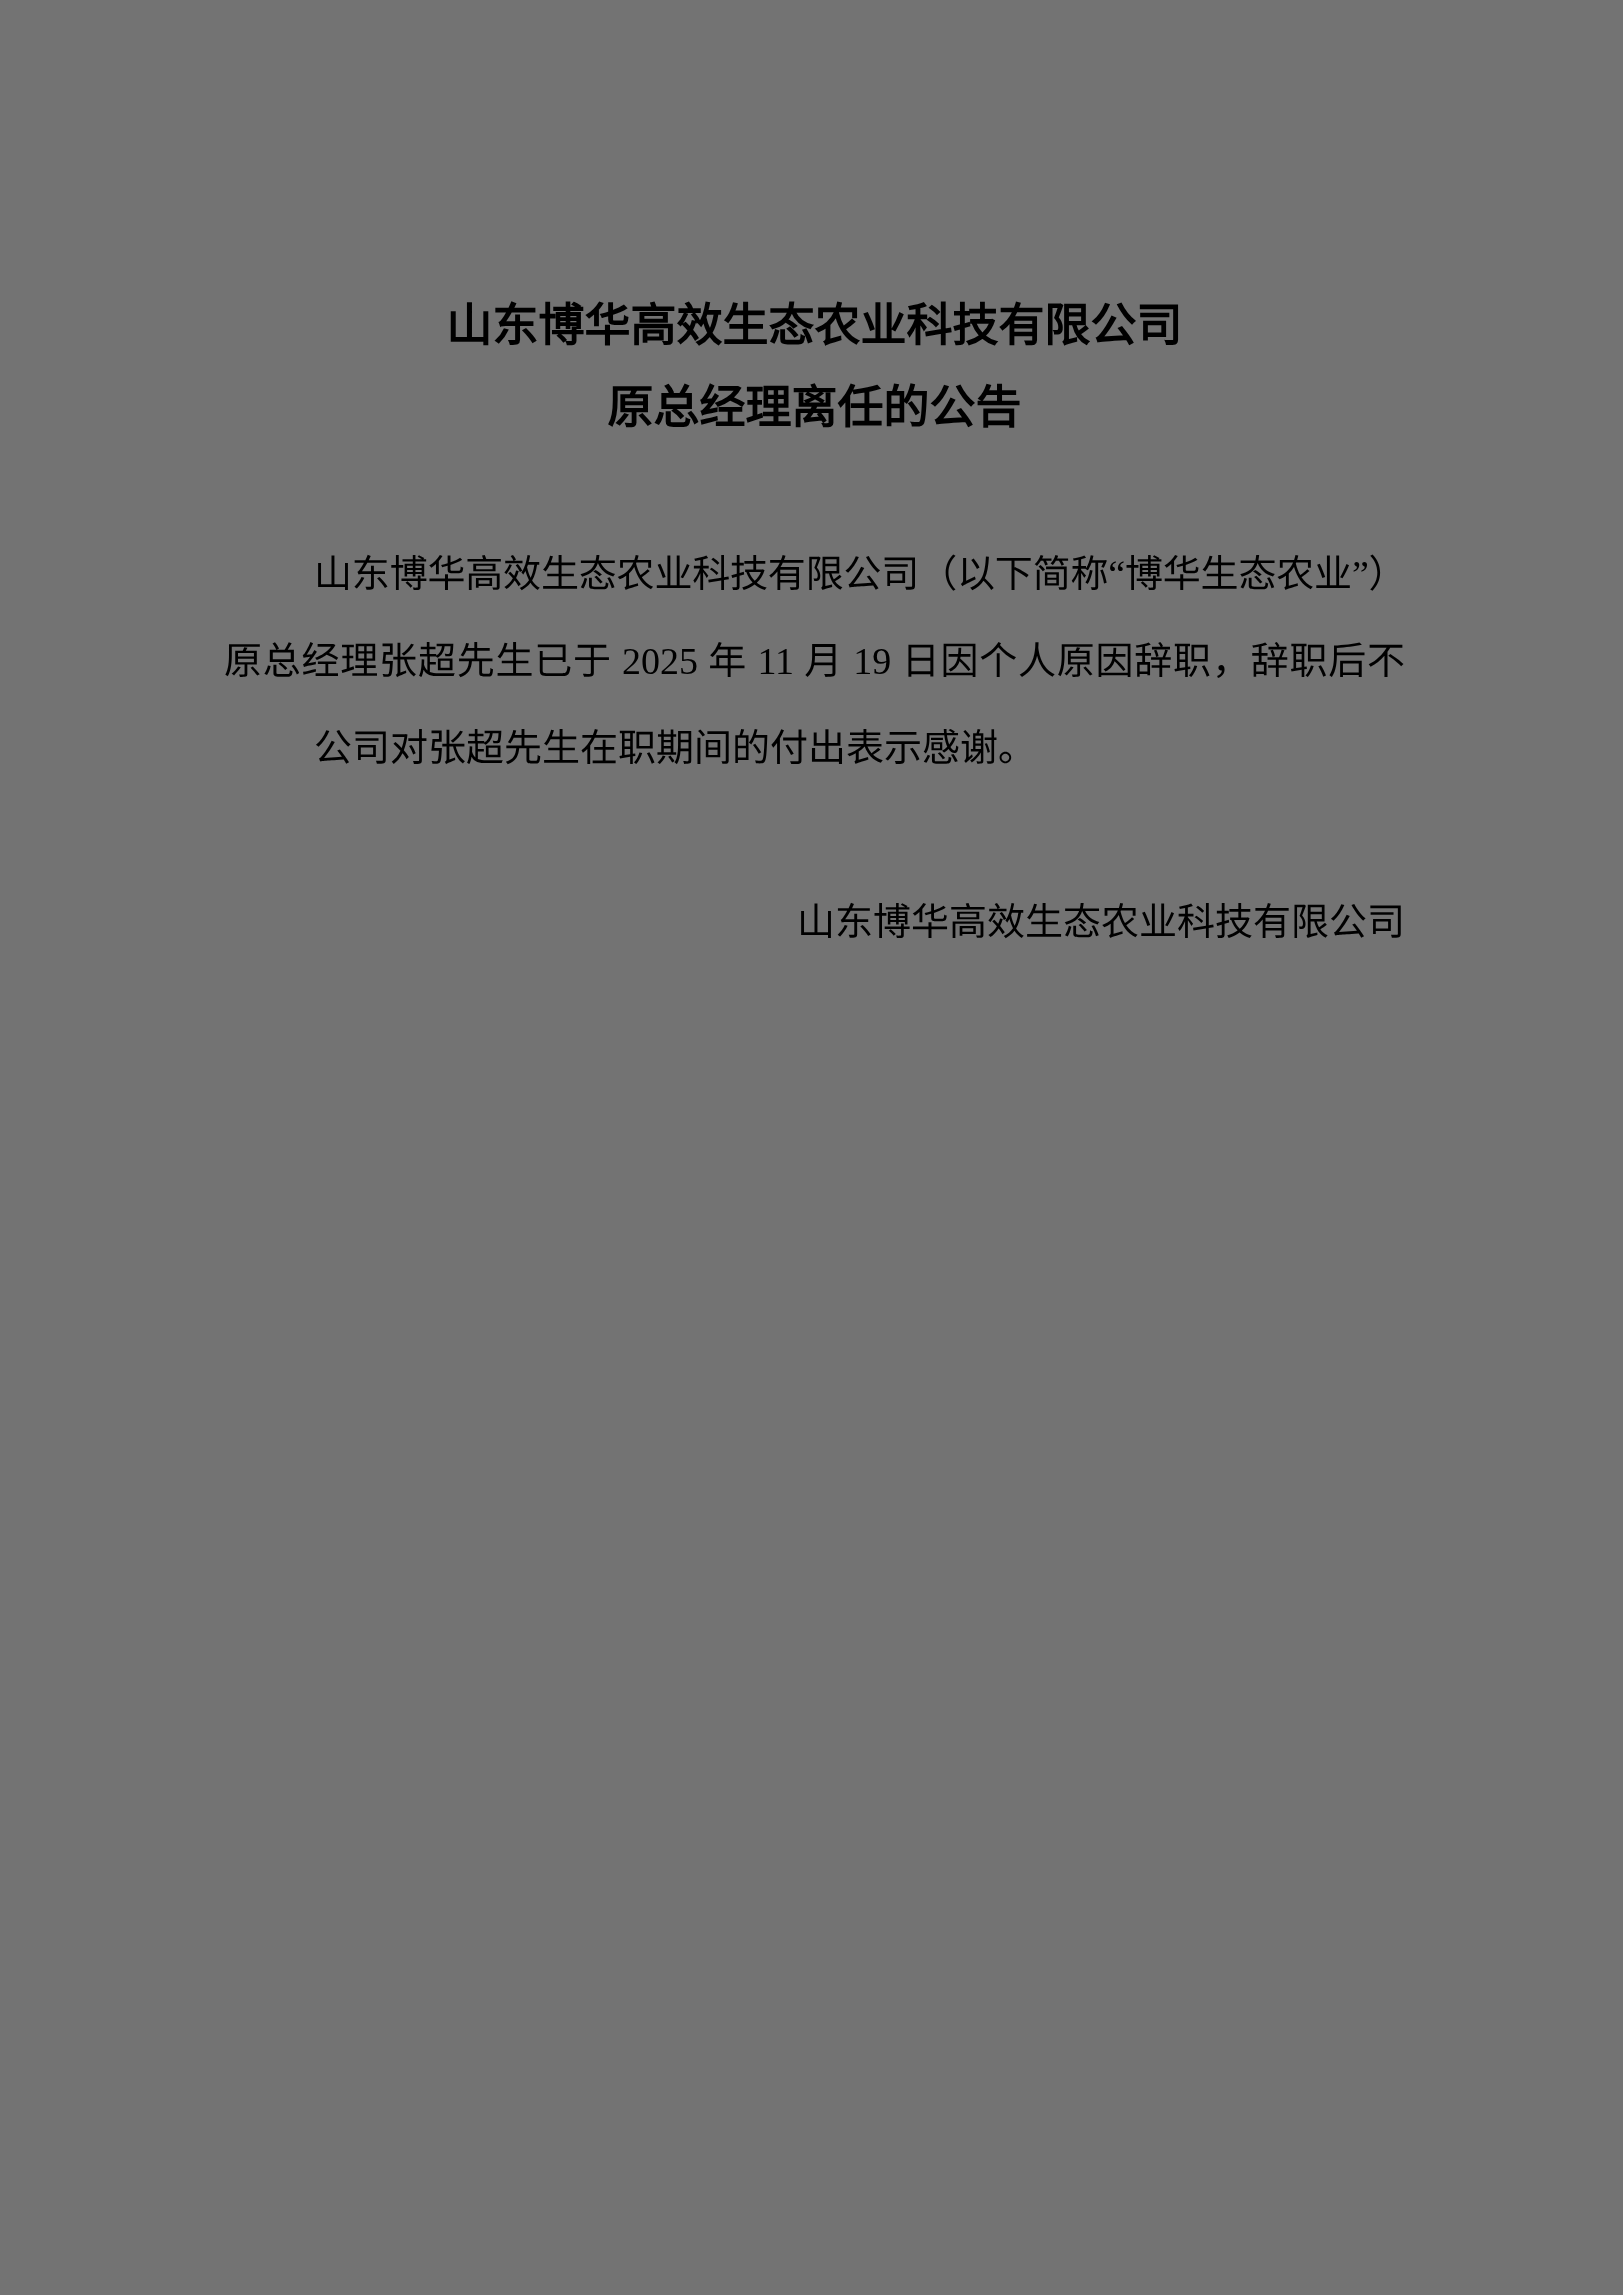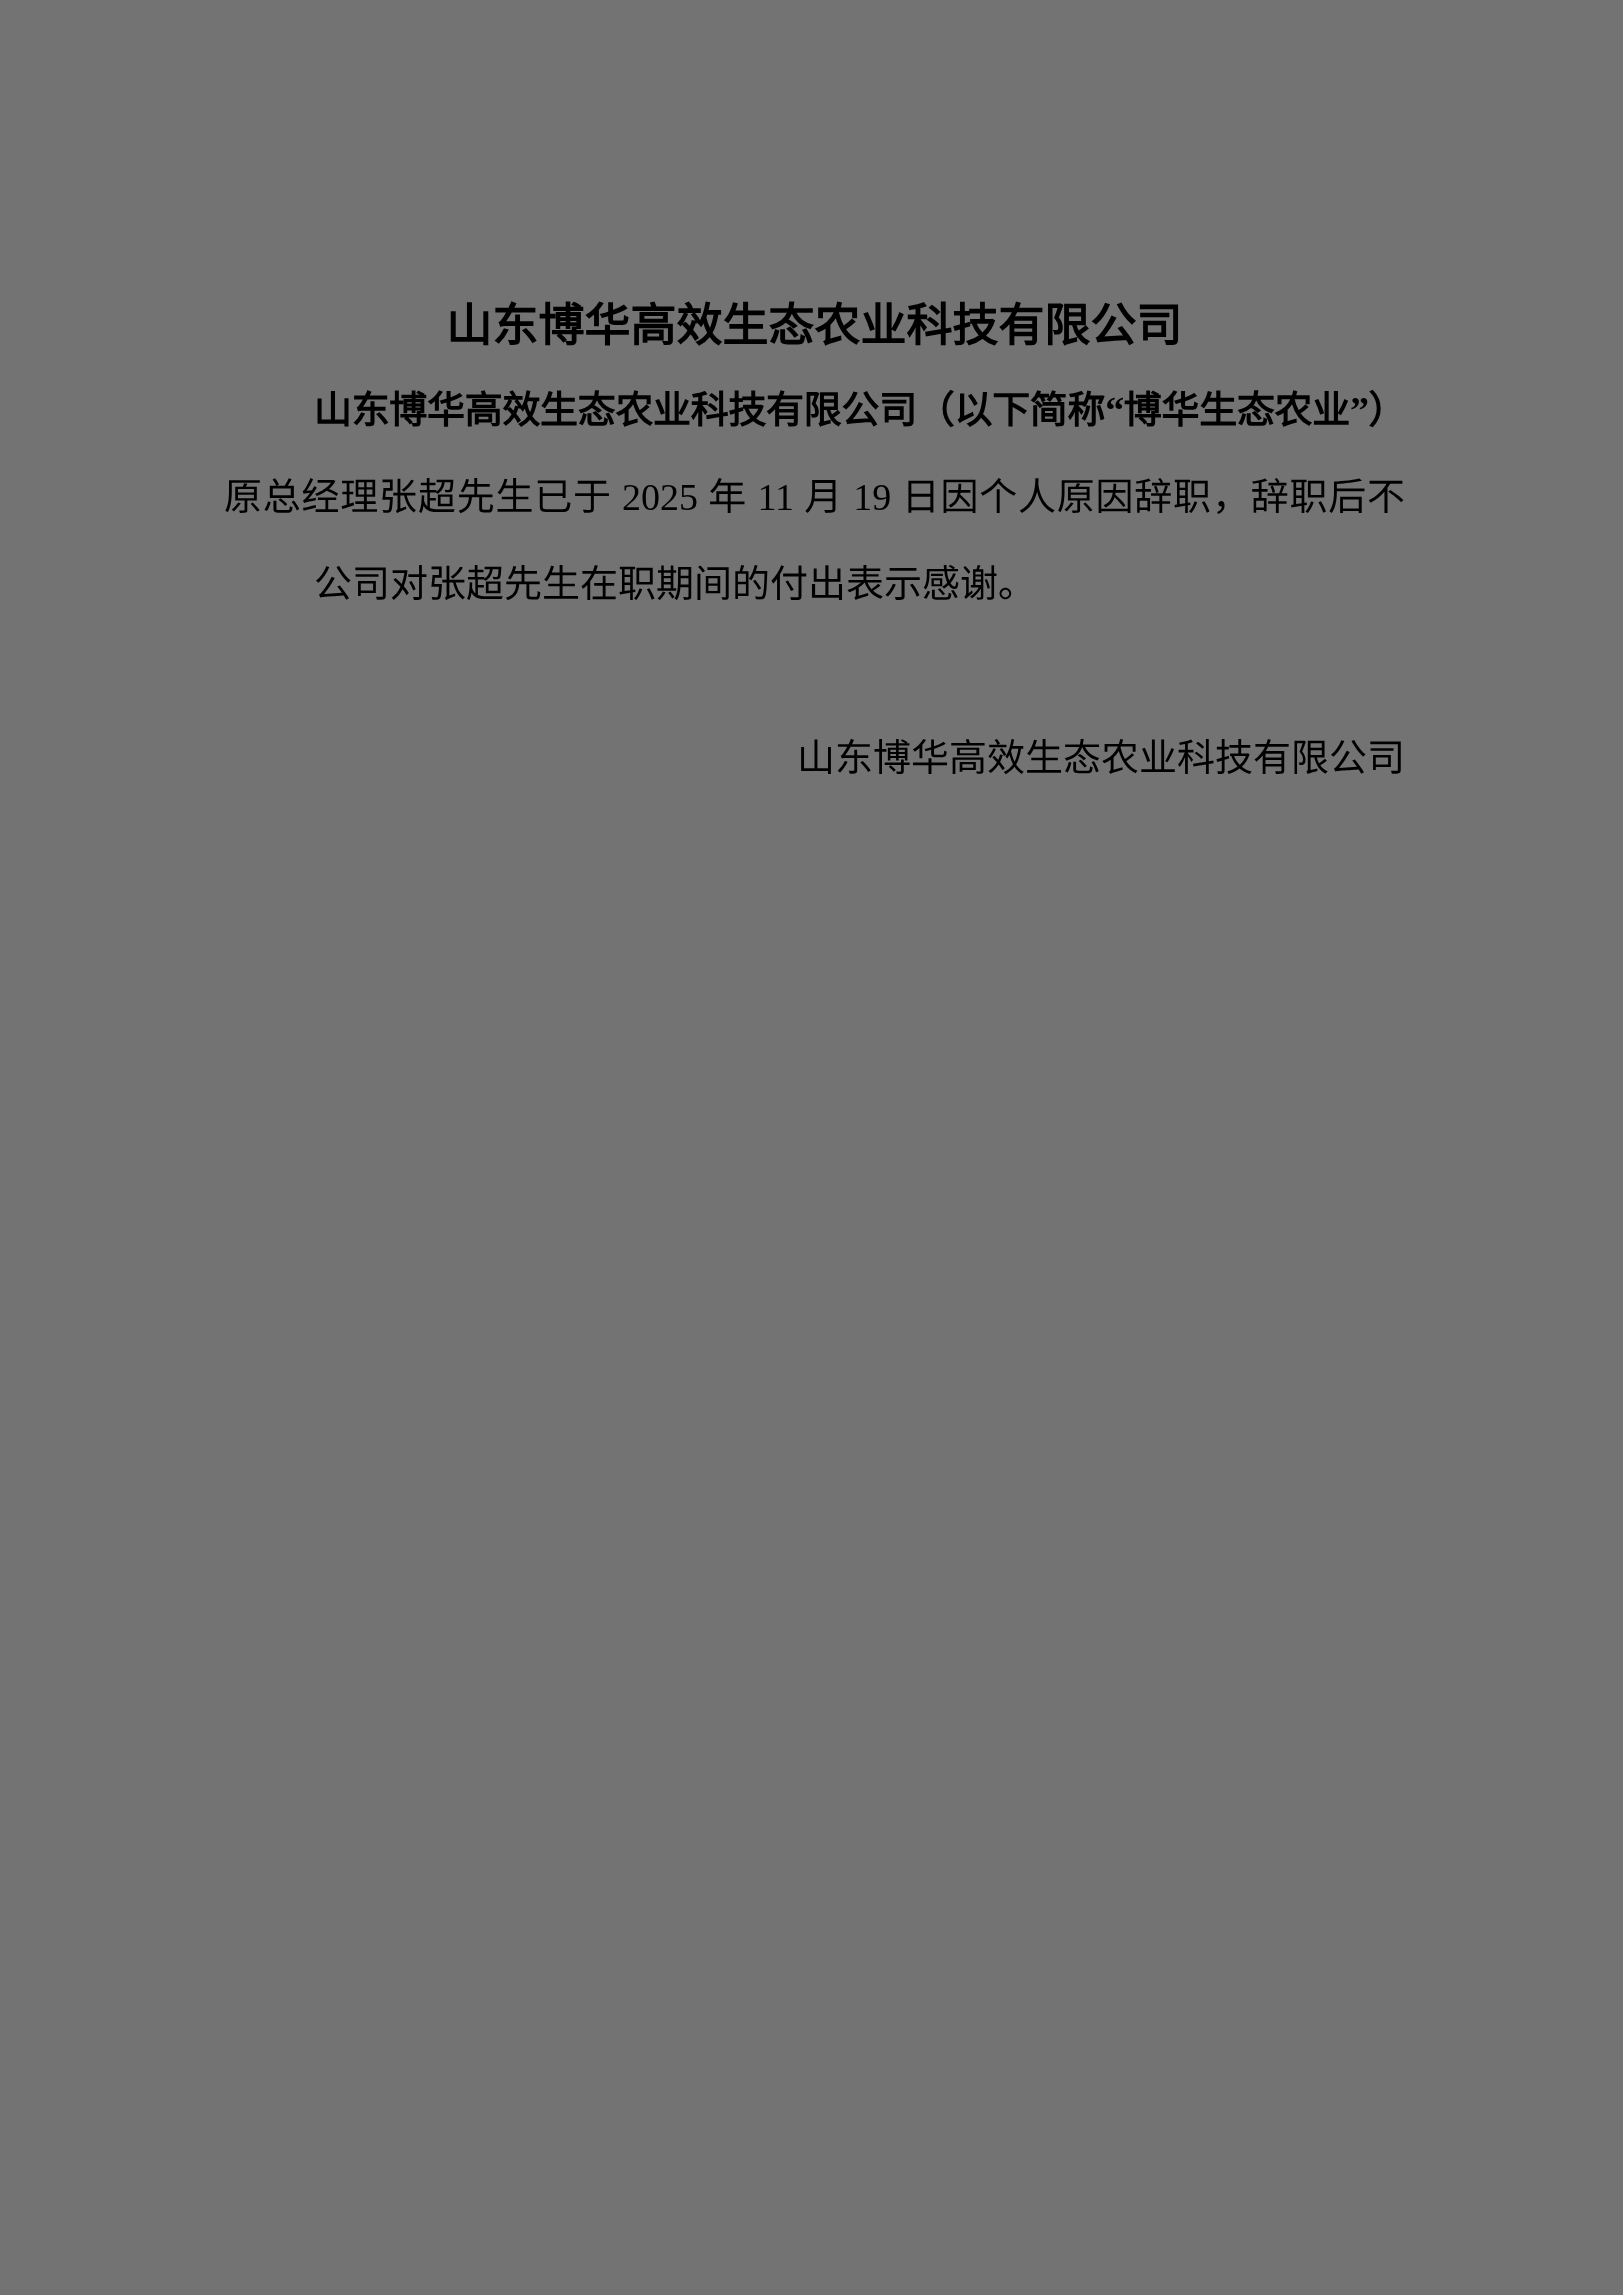--- a/index.html
+++ b/index.html
@@ -40,40 +40,40 @@
   }
   .body-line.indent {
     text-indent: 90px;
   }
   .body-line.justify {
     text-align: justify;
     text-align-last: justify;
   }
   .body-line.tight {
     letter-spacing: -1.6px;
-    font-weight: bold;
   }
   .sig-line {
     line-height: 87px;
     text-align: right;
     white-space: nowrap;
   }
   .sig-company {
     margin-top: 87px;
   }
   .sig-date {
     padding-right: 27px;
   }
 </style>
 </head>
 <body>
 
 <div class="page">
   <div class="content">
     <div class="doc-title">山东博华高效生态农业科技有限公司</div>
+    <div class="doc-title last">原总经理离任的公告</div>
 
     <div id="body-lines">
         <div class="body-line indent justify tight">山东博华高效生态农业科技有限公司（以下简称“博华生态农业”）</div>
         <div class="body-line justify">原总经理张超先生已于 2025 年 11 月 19 日因个人原因辞职，辞职后不</div>
         <div class="body-line indent">公司对张超先生在职期间的付出表示感谢。</div>
       </div>
 
     <div class="sig-line sig-company">山东博华高效生态农业科技有限公司</div>
   </div>
 </div>

